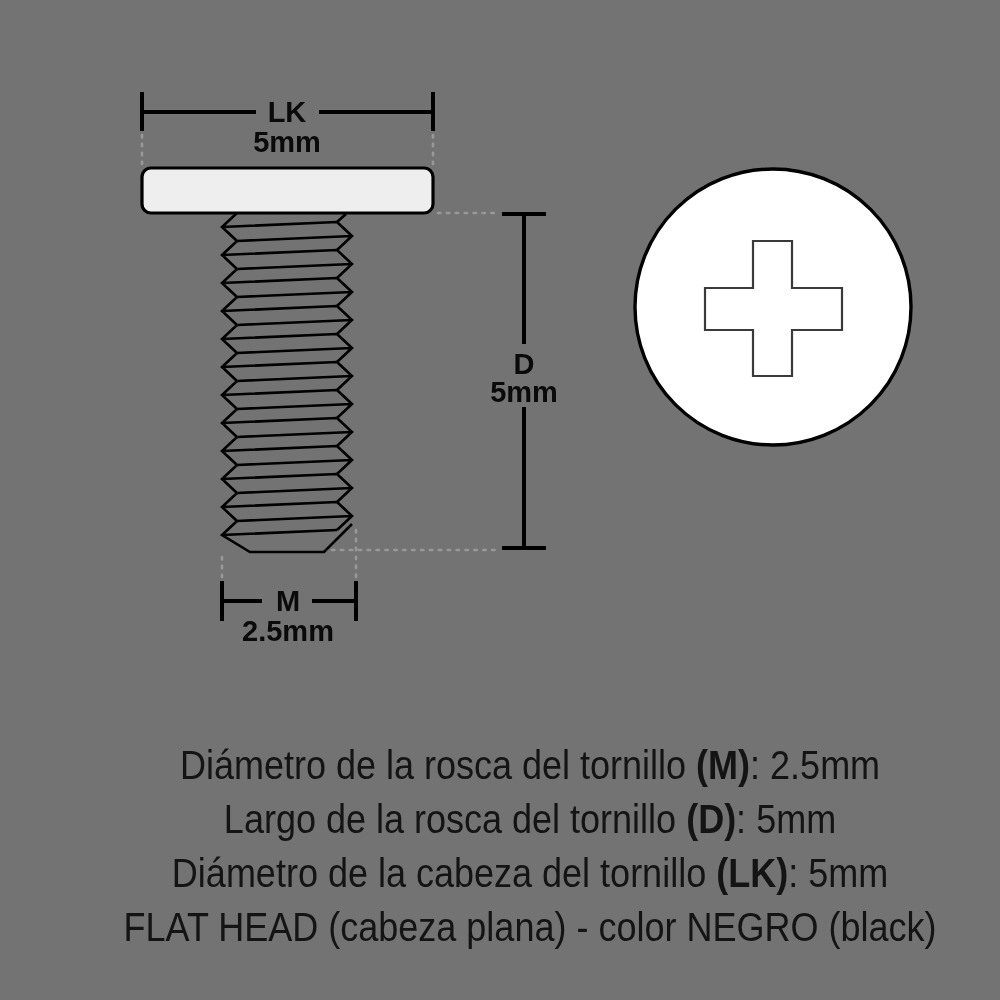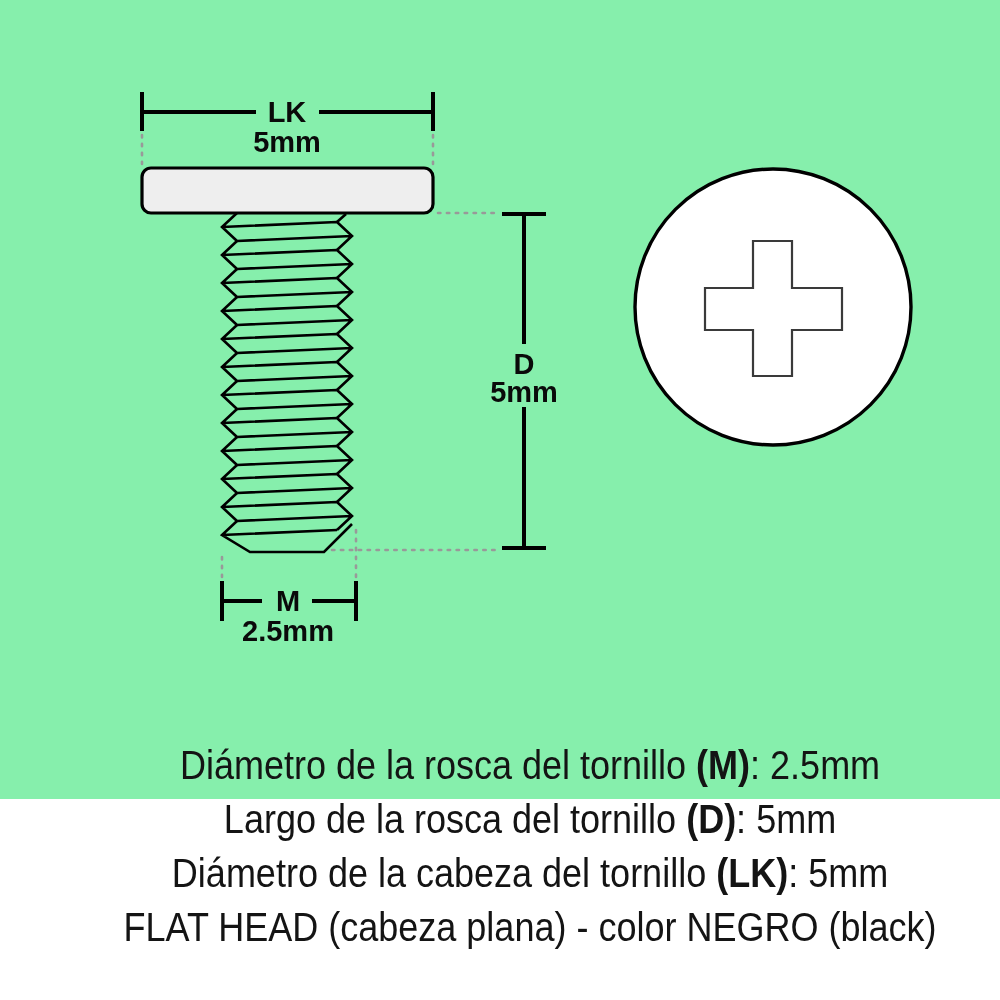--- a/index.html
+++ b/index.html
@@ -7,22 +7,22 @@
     padding: 0;
     background: #ffffff;
     width: 1000px;
     height: 1000px;
     overflow: hidden;
     font-family: "Liberation Sans", sans-serif;
   }
   .canvas {
     position: relative;
     width: 1000px;
-    height: 799px;
-    background: #86efac;
+    height: 1000px;
+    background: #737373;
   }
   .diagram-svg {
     position: absolute;
     top: 0;
     left: 0;
   }
   .dim-text {
     font-family: "Liberation Sans", sans-serif;
     font-weight: bold;
     fill: #0a0a0a;

